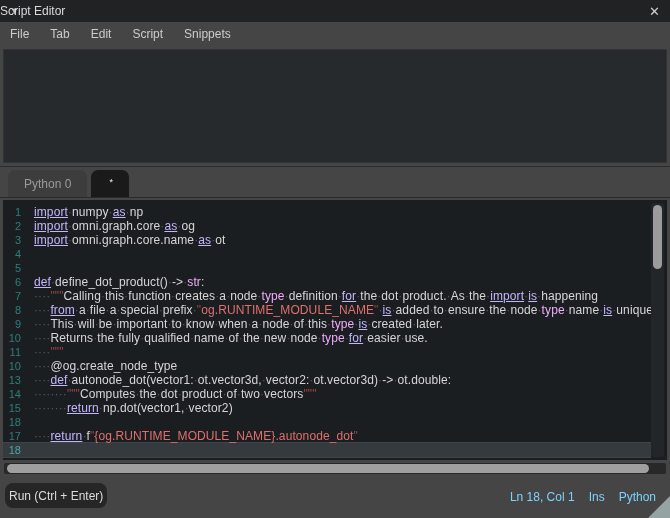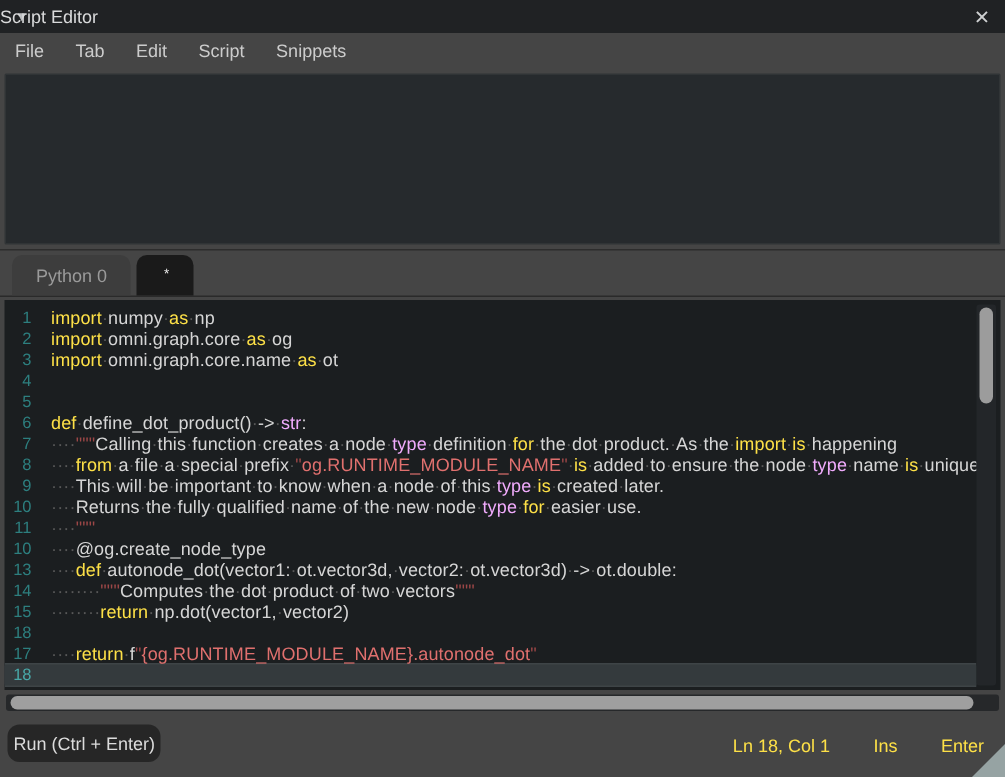--- a/index.html
+++ b/index.html
@@ -24,35 +24,35 @@
   .tab sup { font-size:9px; margin-left:2px; transform:translateY(-2px); }
 
   .editor { margin:2px 3px 0 3px; height:260px; background:#1b1e20; display:flex; font-size:12px; }
   .code-area { flex:1; padding-top:5px; overflow:hidden; }
   .row { display:flex; height:14px; line-height:14px; white-space:pre; }
   .row.cur { background:#343a3d; box-shadow:0 -1px 0 #3e4447, 0 1px 0 #3e4447; }
   .ln { width:26px; flex:none; text-align:right; padding-right:8px; color:#2d7f7f; font-size:11px; }
   .row.cur .ln { color:#49a8a8; }
   .code { padding-left:5px; color:#d6d6d6; letter-spacing:0.1px; }
   .code .t { color:#d6d6d6; }
-  .code .k { color:#fde047; }
+  .code .k { color:#c4b5fd;text-decoration:underline; }
   .code .y { color:#f0abfc; }
   .code .s { color:#e0706e; }
   .code .q { color:#9c4747; }
   .code .ws { color:#585858; }
   .vscroll { flex:none; width:13px; margin:3px 3px 3px 0; background:#232629; position:relative; border-radius:2px; }
   .vthumb { position:absolute; top:2px; left:2px; width:9px; height:64px; background:#9c9c9c; border-radius:5px; cursor:pointer; }
 
   .hscroll { margin:3px 4px 0 4px; height:11px; background:#26282a; border-radius:2px; position:relative; }
   .hthumb { position:absolute; top:1px; bottom:1px; left:3px; right:17px; background:#9f9f9f; border-radius:5px; cursor:pointer; }
 
   .statusbar { height:45px; display:flex; align-items:center; padding:0 14px 0 5px; }
   .runbtn { margin-top:-2px; height:25px; padding:0 4px; background:#262626; color:#dcdcdc; font-size:12px;
             border:none; border-radius:8px; font-family:inherit; cursor:pointer; }
-  .statusright { margin-left:auto; display:flex; gap:29px; color:#fde047; font-size:12px; align-items:center; }
+  .statusright { margin-left:auto; display:flex; gap:14px; color:#7dd3fc; font-size:12px; align-items:center; }
 
   .resize-corner { position:absolute; right:0; bottom:0; width:0; height:0;
             border-style:solid; border-width:0 0 22px 22px;
             border-color:transparent transparent #96a3a3 transparent; cursor:nwse-resize; }
 </style>
 </head>
 <body>
 
 <div>
 
@@ -109,18 +109,18 @@
 
   <div class="hscroll">
     <div class="hthumb"></div>
   </div>
 
   <div class="statusbar">
     <button class="runbtn">Run (Ctrl + Enter)</button>
     <div class="statusright">
       <span>Ln 18, Col 1</span>
       <span>Ins</span>
-      <span>Enter</span>
+      <span>Python</span>
     </div>
   </div>
 
   <div class="resize-corner"></div>
 </div>
 
 </body></html>

